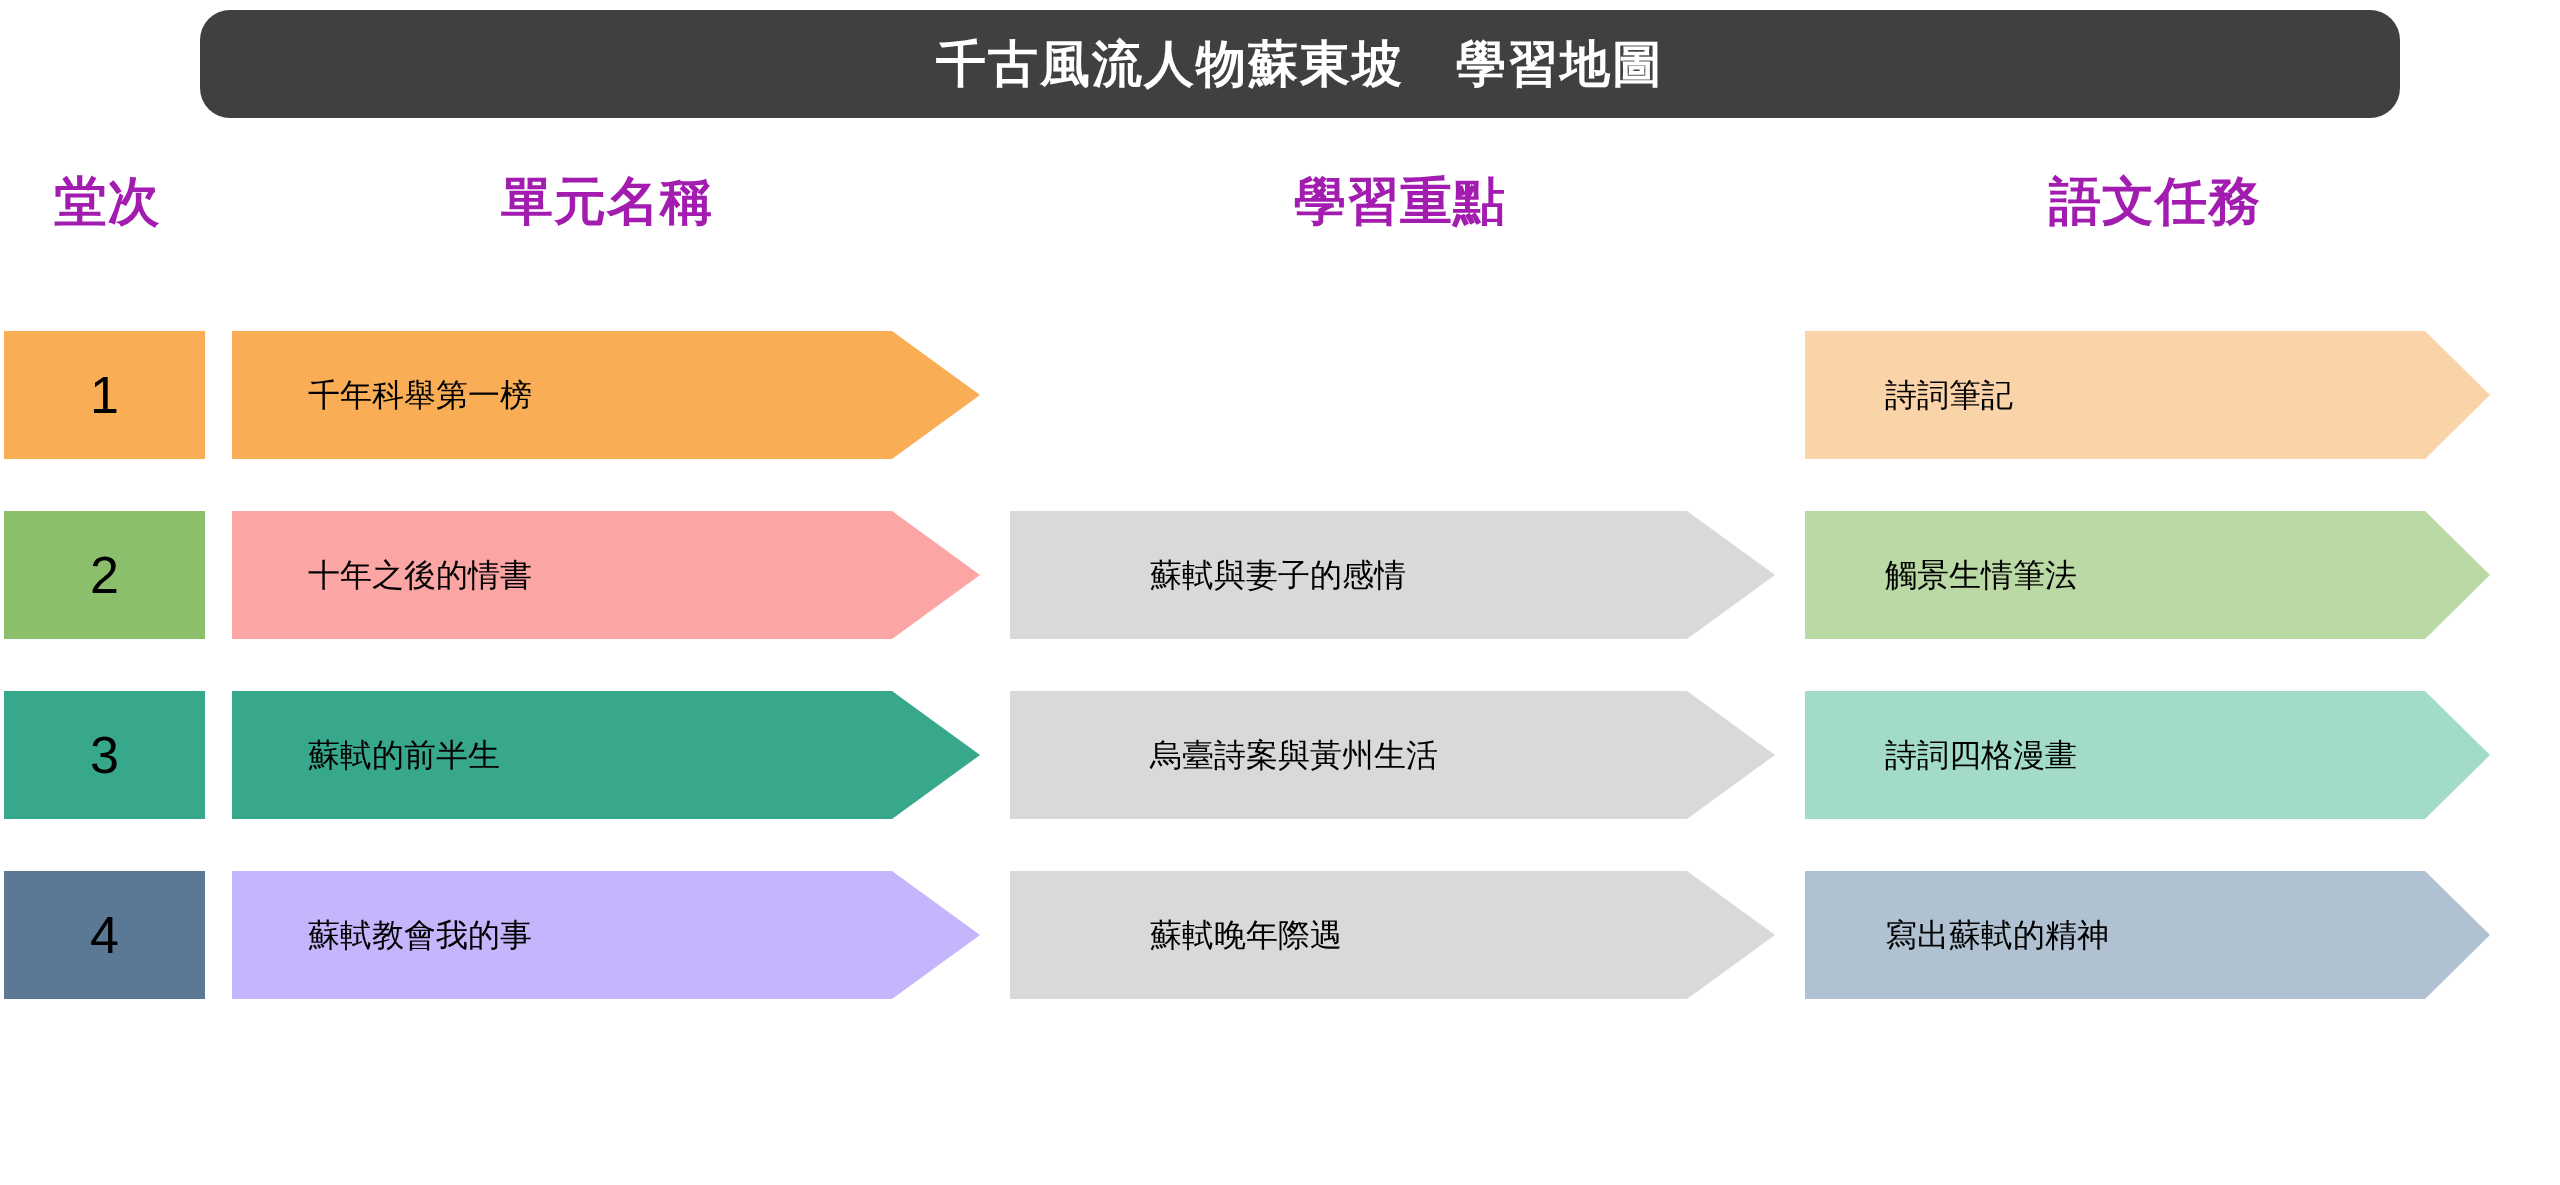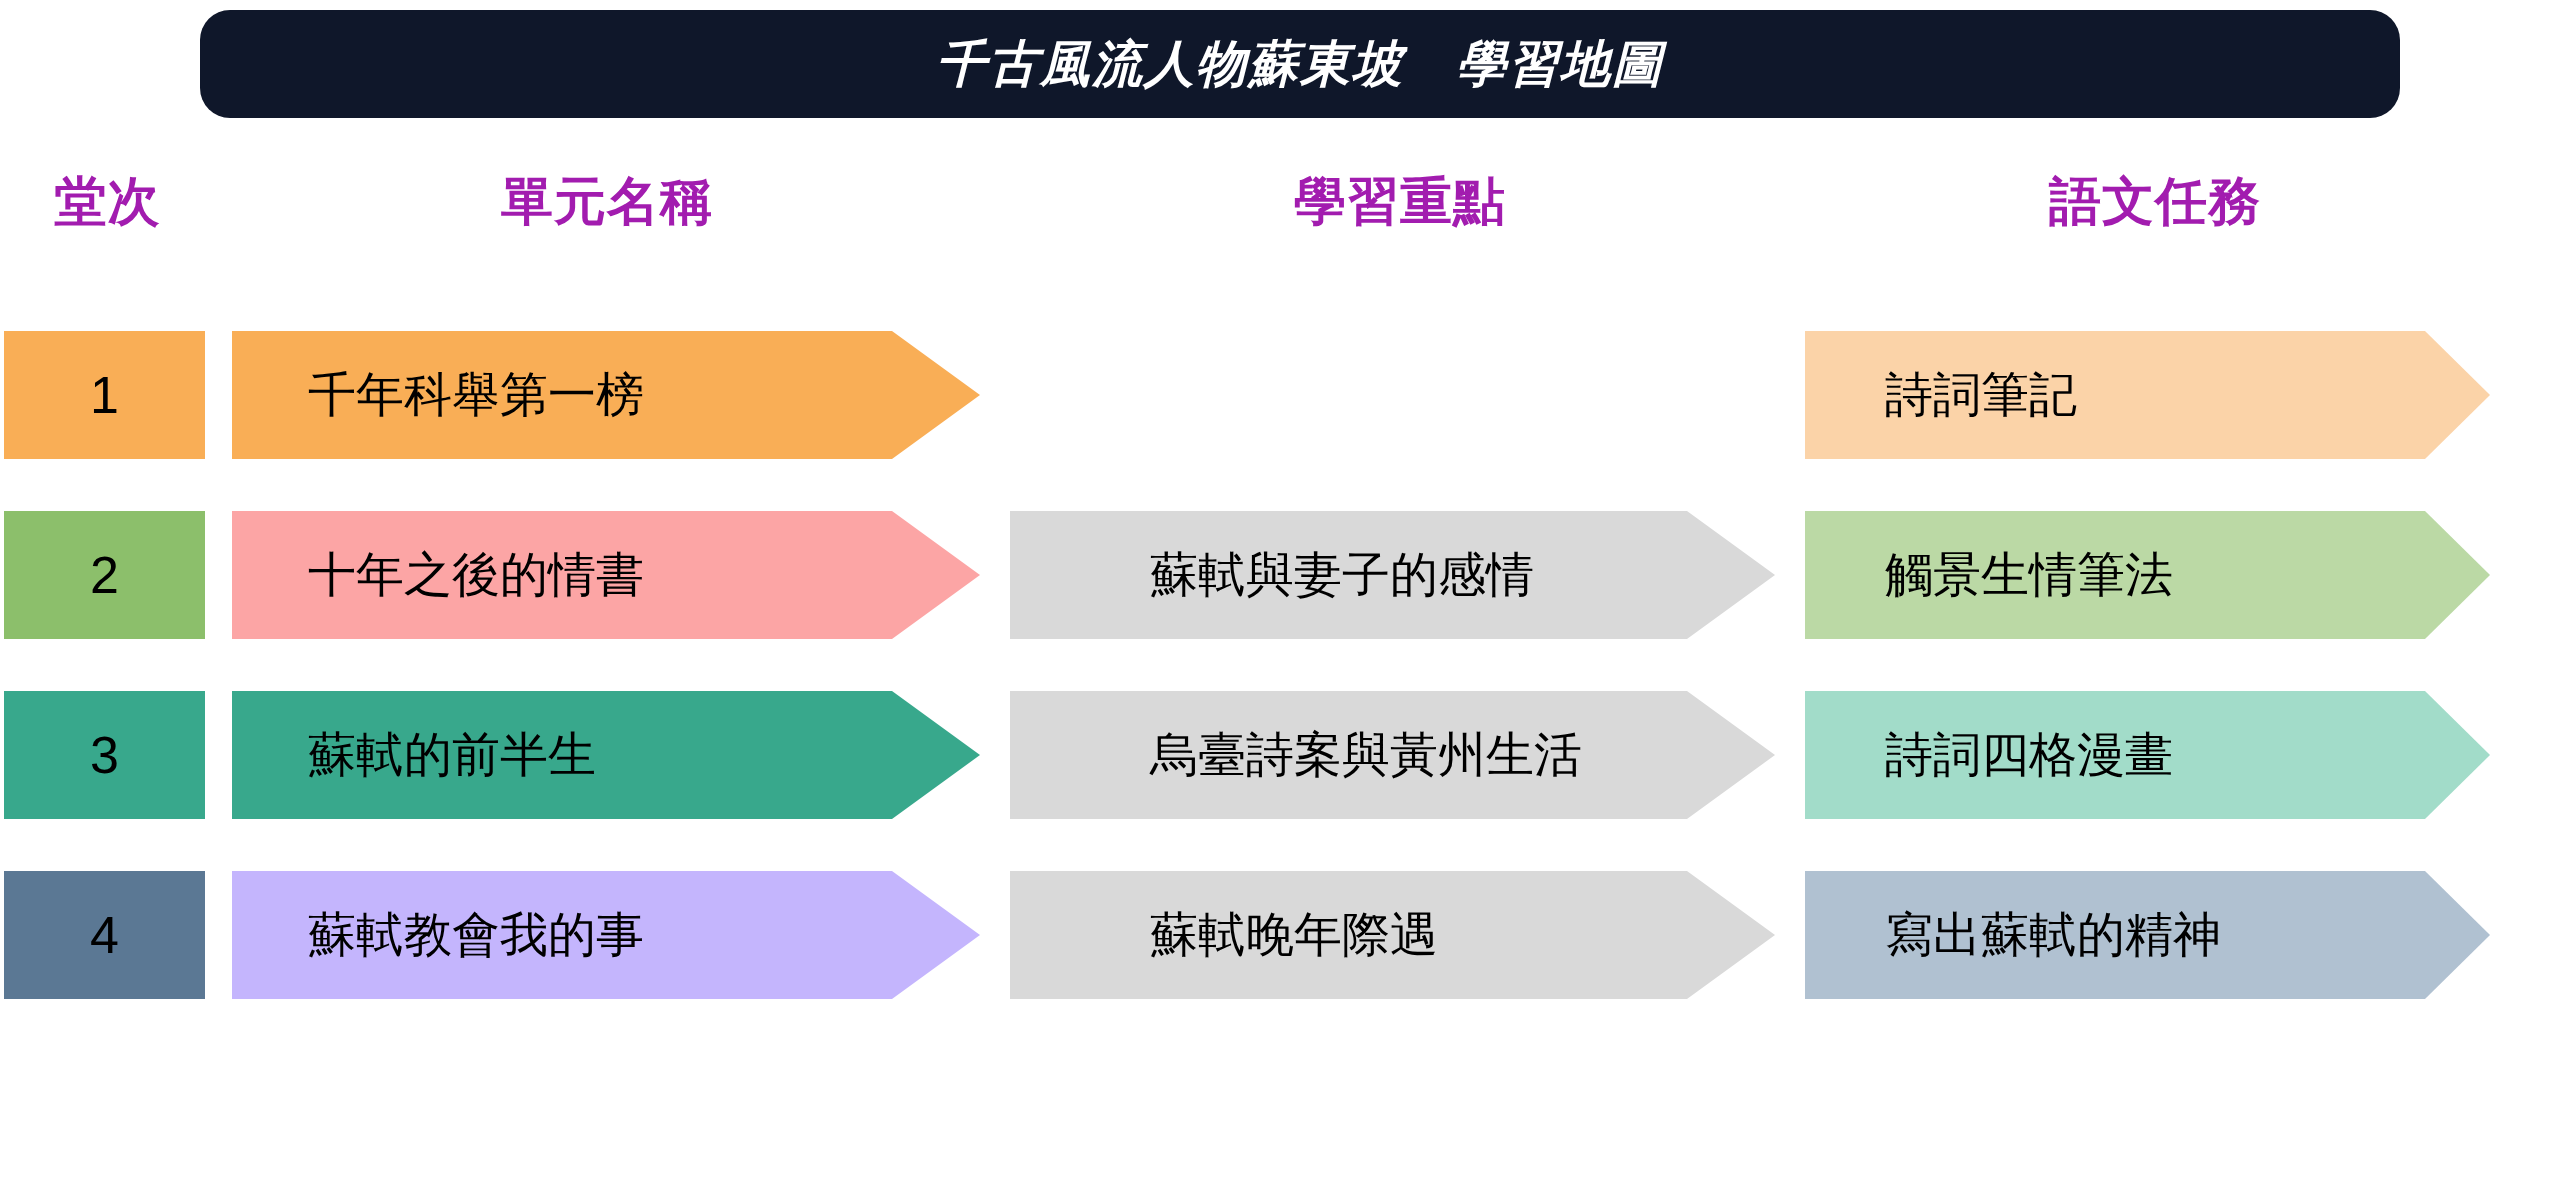--- a/index.html
+++ b/index.html
@@ -106,21 +106,21 @@
     position: absolute;
     top: 0;
     height: 128px;
     display: flex;
     align-items: center;
     box-sizing: border-box;
   }
   .chev .chev-text {
     position: relative;
     z-index: 2;
-    font-size: 48px;
+    font-size: 32px;
     color: #000000;
     line-height: 1;
     white-space: nowrap;
   }
 
   
   .chev.unit {
     left: 232px;
     width: 748px;
     clip-path: polygon(0 0, calc(100% - 88px) 0, 100% 50%, calc(100% - 88px) 100%, 0 100%);
@@ -138,21 +138,21 @@
   .chev.task {
     left: 1805px;
     width: 685px;
     clip-path: polygon(0 0, calc(100% - 65px) 0, 100% 50%, calc(100% - 65px) 100%, 0 100%);
     padding-left: 80px;
   }
 </style>
 </head>
 <body>
 
-<div id="title-banner" style="background: #0f172a; font-style: italic;">
+<div id="title-banner" style="background: #404040;">
   <span class="title-text" style="color: rgb(255, 255, 255);">千古風流人物蘇東坡　學習地圖</span>
 </div>
 
 <div id="header-row">
   <div class="col-header h0">堂次</div>
   <div class="col-header h1">單元名稱</div>
   <div class="col-header h2">學習重點</div>
   <div class="col-header h3">語文任務</div>
 </div>
 

